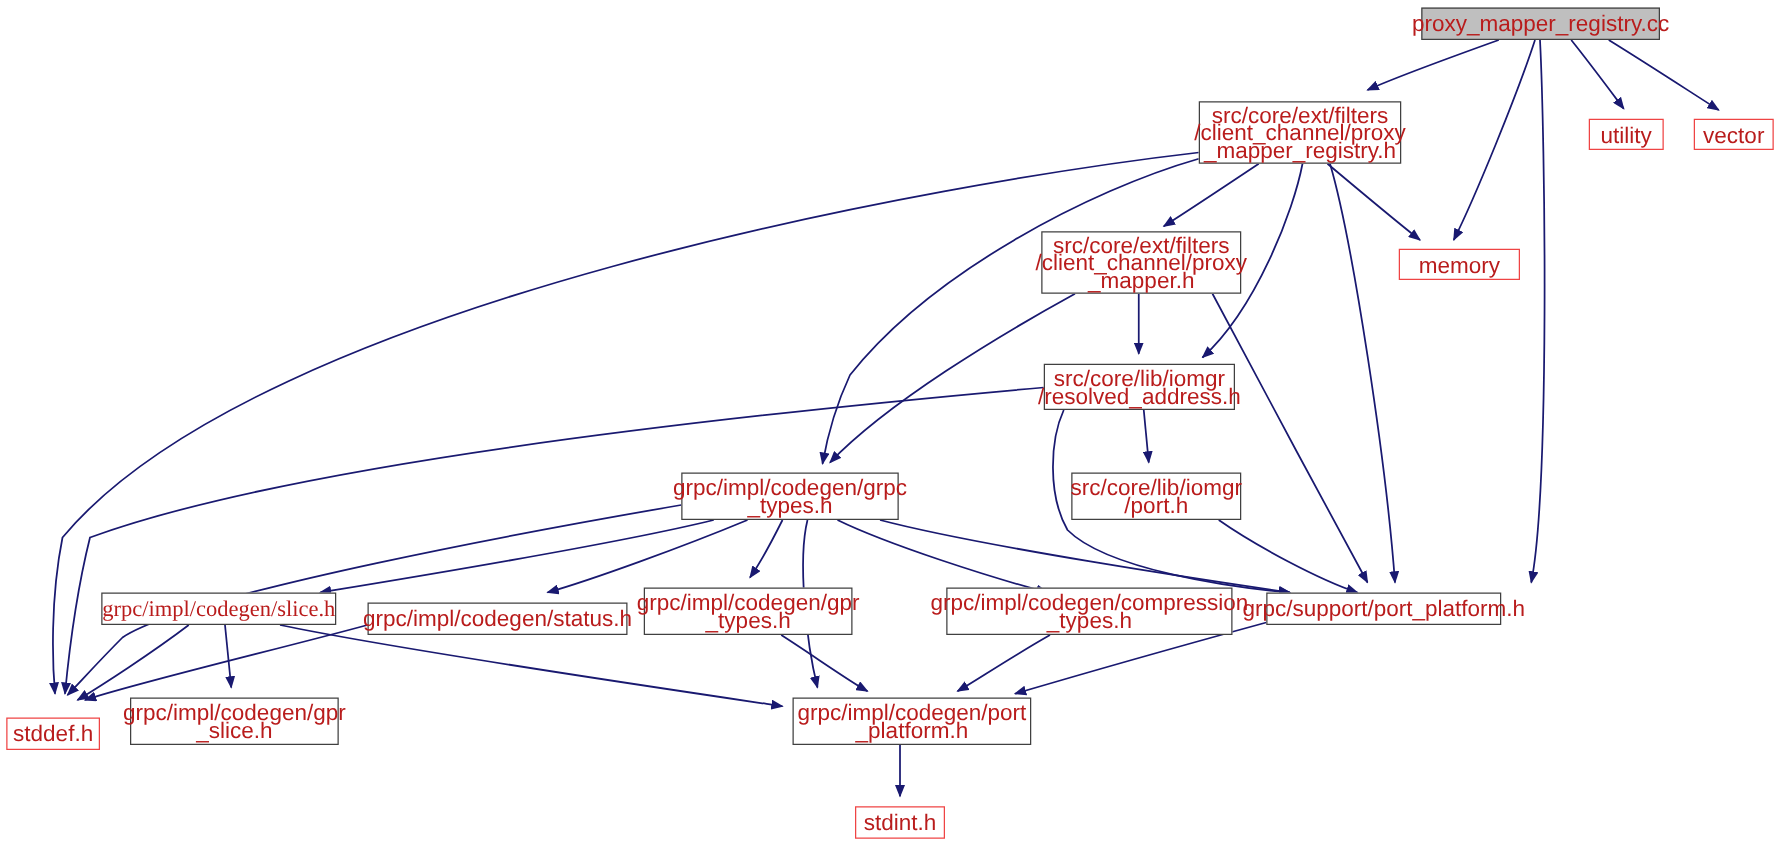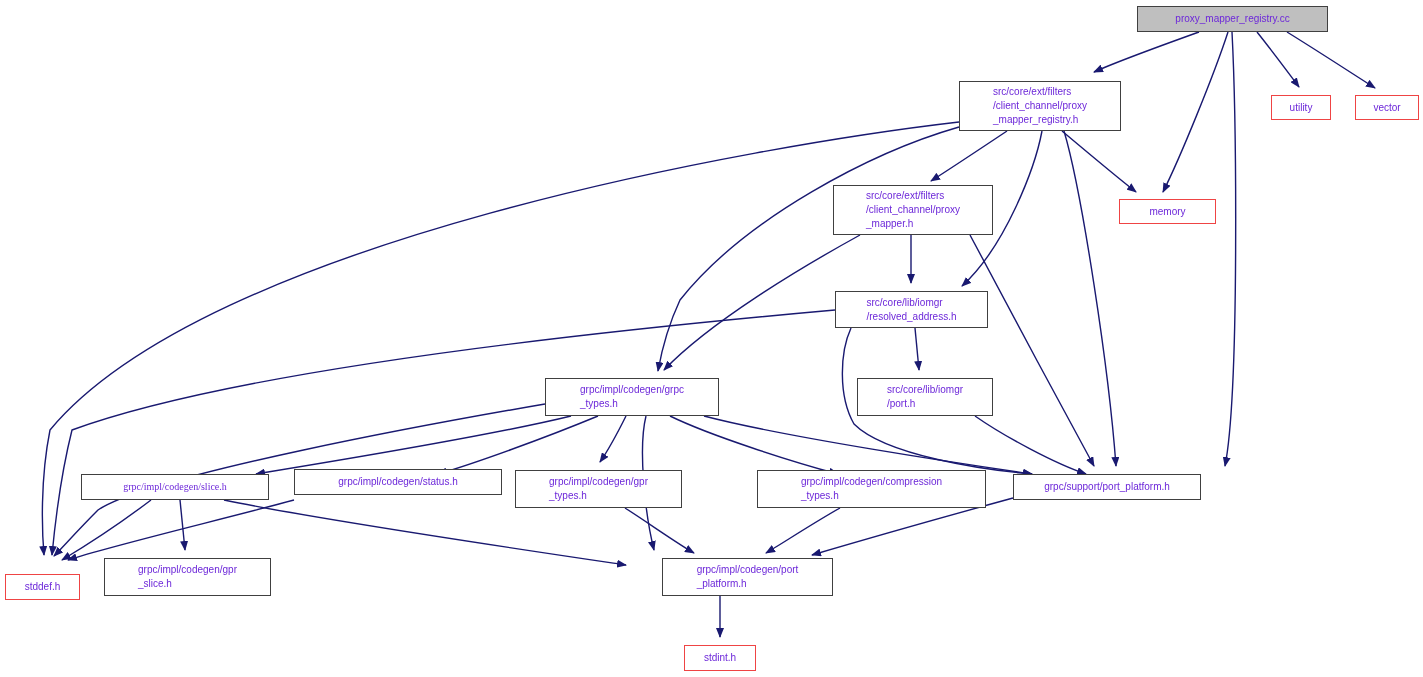--- a/index.html
+++ b/index.html
@@ -1,22 +1,22 @@
 <!DOCTYPE html>
 <html><head>
 <meta charset="utf-8">
 <style>
   html,body{margin:0;padding:0;background:#ffffff;}
   body{width:1423px;height:677px;overflow:hidden;
        font-family:"Liberation Sans","DejaVu Sans",sans-serif;}
   #graph{position:relative;width:1423px;height:677px;}
   svg#edges{position:absolute;left:0;top:0;width:1423px;height:677px;}
   .node{position:absolute;box-sizing:border-box;display:flex;
-        align-items:center;justify-content:center;text-align:left;
-        font-size:10px;line-height:14px;color:#6d28d9;white-space:pre-line;}
+        align-items:center;justify-content:center;text-align:center;
+        font-size:18px;line-height:14px;color:#b91c1c;white-space:pre-line;}
   .node.solid{border:1px solid #404040;background:#ffffff;}
   .node.root{border:1px solid #404040;background:#bfbfbf;}
   .node.sys{border:1px solid #ef4444;background:#ffffff;}
 </style>
 </head>
 <body>
 
 <div id="graph">
   <svg id="edges" viewBox="0 0 1423 677" xmlns="http://www.w3.org/2000/svg">
     <defs>
@@ -71,26 +71,26 @@
       <div class="node solid" style="left: 833px; top: 185px; width: 160px; height: 50px;">src/core/ext/filters
 /client_channel/proxy
 _mapper.h</div>
       <div class="node solid" style="left: 835px; top: 291px; width: 153px; height: 37px;">src/core/lib/iomgr
 /resolved_address.h</div>
       <div class="node solid" style="left: 545px; top: 378px; width: 174px; height: 38px;">grpc/impl/codegen/grpc
 _types.h</div>
       <div class="node solid" style="left: 857px; top: 378px; width: 136px; height: 38px;">src/core/lib/iomgr
 /port.h</div>
       <div class="node solid" style="left: 81px; top: 474px; width: 188px; height: 26px; font-family: Liberation Serif, serif;">grpc/impl/codegen/slice.h</div>
-      <div class="node solid" style="left: 294px; top: 469px; width: 208px; height: 26px;">grpc/impl/codegen/status.h</div>
+      <div class="node solid" style="left: 294px; top: 482px; width: 208px; height: 26px;">grpc/impl/codegen/status.h</div>
       <div class="node solid" style="left: 515px; top: 470px; width: 167px; height: 38px;">grpc/impl/codegen/gpr
 _types.h</div>
       <div class="node solid" style="left: 757px; top: 470px; width: 229px; height: 38px;">grpc/impl/codegen/compression
 _types.h</div>
       <div class="node solid" style="left: 1013px; top: 474px; width: 188px; height: 26px;">grpc/support/port_platform.h</div>
       <div class="node sys" style="left: 5px; top: 562px; width: 75px; height: 26px; margin-top: 12px;">stddef.h</div>
       <div class="node solid" style="left: 104px; top: 558px; width: 167px; height: 38px;">grpc/impl/codegen/gpr
 _slice.h</div>
-      <div class="node solid" style="left: 662px; top: 558px; width: 171px; height: 38px;">grpc/impl/codegen/port
+      <div class="node solid" style="left: 634px; top: 558px; width: 191px; height: 38px;">grpc/impl/codegen/port
 _platform.h</div>
       <div class="node sys" style="left: 684px; top: 645px; width: 72px; height: 26px;">stdint.h</div>
     </div>
 </div>
 
 </body></html>

